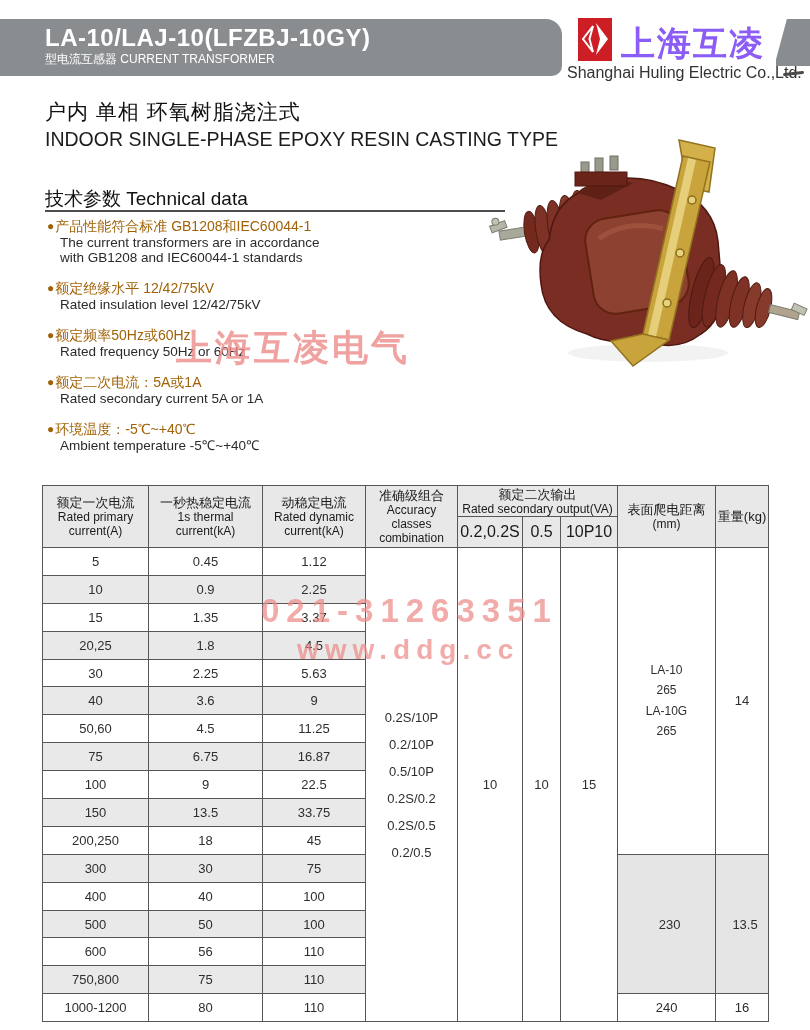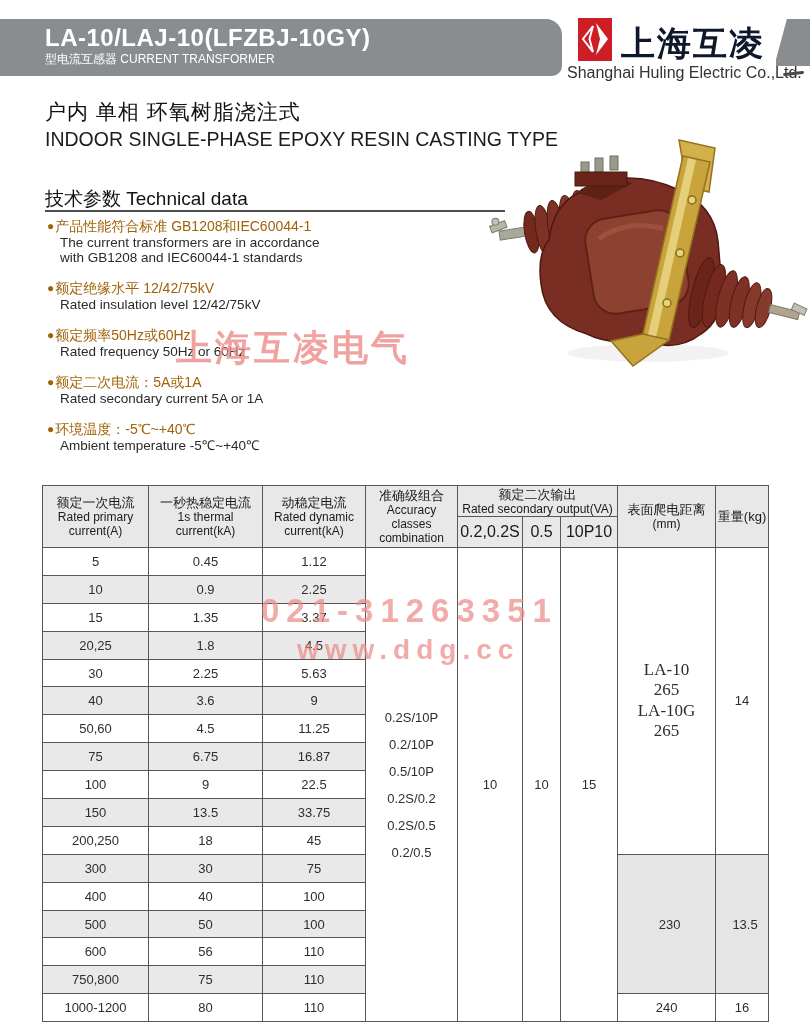--- a/index.html
+++ b/index.html
@@ -5,21 +5,21 @@
   html,body{margin:0;padding:0;background:#fff;}
   #page{position:relative;width:810px;height:1030px;background:#fff;overflow:hidden;
         font-family:"Liberation Sans",sans-serif;color:#222;}
 
   
   .gray-bar{position:absolute;left:0;top:19px;width:562px;height:57px;background:#8a8d90;
             border-radius:0 16px 10px 0;}
   .bar-title{position:absolute;left:45px;top:24px;font-size:24px;font-weight:bold;color:#fff;letter-spacing:.5px;white-space:nowrap;}
   .bar-sub{position:absolute;left:45px;top:51px;font-size:12px;color:#fff;white-space:nowrap;}
   .logo-sq{position:absolute;left:578px;top:18px;width:34px;height:43px;background:#ce1e25;}
-  .brand-cn{position:absolute;left:621px;top:21px;font-size:34px;font-weight:bold;color:#0f172a;letter-spacing:2px;white-space:nowrap;}
+  .brand-cn{position:absolute;left:621px;top:21px;font-size:34px;font-weight:bold;color:#8b5cf6;letter-spacing:2px;white-space:nowrap;}
   .brand-en{position:absolute;left:567px;top:64px;font-size:16px;color:#333;white-space:nowrap;}
   .gray-corner{position:absolute;left:776px;top:19px;width:34px;height:47px;background:#8a8d90;
                clip-path:polygon(32% 0,100% 0,100% 100%,0 100%,0 86%);}
   .swoosh{position:absolute;left:783px;top:72px;width:21px;height:2.5px;background:#4a4a4a;border-radius:2px;transform:rotate(-7deg);}
 
   
   .intro-cn{position:absolute;left:45px;top:98px;font-size:21px;color:#111;letter-spacing:1px;white-space:nowrap;}
   .intro-en{position:absolute;left:45px;top:128px;font-size:19.5px;color:#1c1c1c;white-space:nowrap;}
   .tech-head{position:absolute;left:45px;top:186px;font-size:19px;color:#111;white-space:nowrap;}
   .tech-underline{position:absolute;left:45px;top:210px;width:460px;height:1.5px;background:#4d4d4d;}
@@ -49,21 +49,21 @@
   .spec-table thead th{background:#e8e8e8;color:#1a1a1a;}
   .hcn{font-size:13px;line-height:15px;display:block;}
   .hen{font-size:12px;line-height:14px;display:block;}
   .hr1{height:31px;padding-left:47px;}
   .hr2{height:31px;}
   .spec-table tbody tr{height:27.9px;}
   .spec-table tbody td{font-size:13px;color:#2e2e2e;background:#fff;}
   .spec-table tbody tr:nth-child(even) td:nth-child(-n+3){background:#e9e9e9;}
   td.shade{background:#e5e5e5 !important;padding-left:6px;}
   .acc div{line-height:27px;font-size:13px;}
-  .creep div{line-height:20.5px;font-size:17px;font-family:Liberation Serif, serif;}
+  .creep div{line-height:20.5px;font-size:12px;}
 </style>
 </head>
 <body>
 
 <div id="page">
 
   <div class="gray-bar"></div>
   <div class="bar-title">LA-10/LAJ-10(LFZBJ-10GY)</div>
   <div class="bar-sub">型电流互感器 CURRENT TRANSFORMER</div>
 

